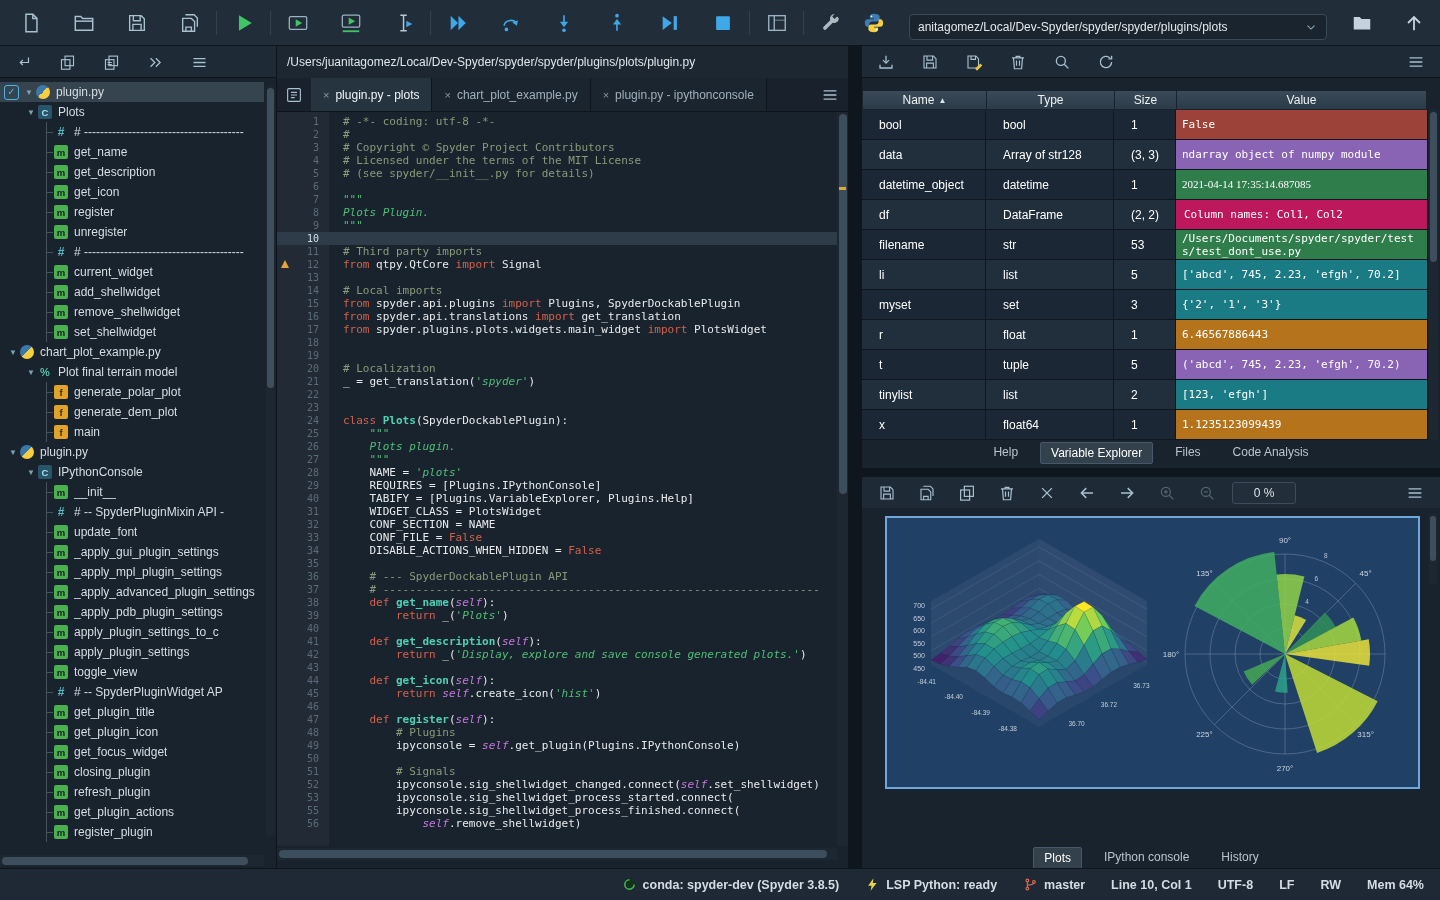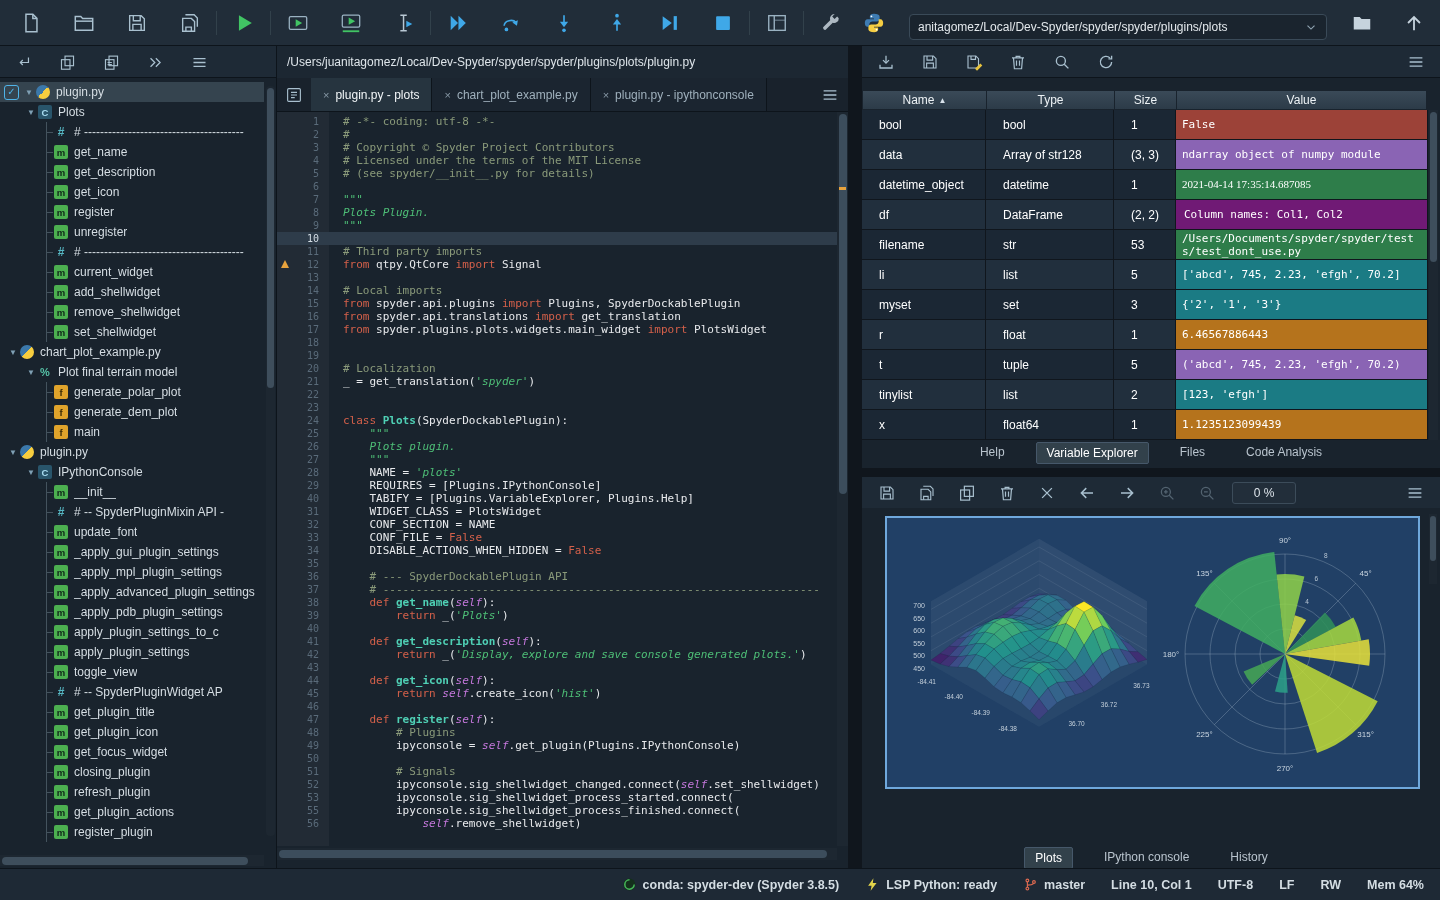--- a/index.html
+++ b/index.html
@@ -87,21 +87,21 @@
 .vh{display:flex;align-items:center;justify-content:center;font-size:12px;color:#EDF2F5;border-right:1px solid #19232D}
 .sort{margin-left:4px;font-size:8px;color:#D9E2EA}
 .vrow{display:grid;grid-template-columns:124px 128px 62px 1fr;height:30px}
 .vc{font-size:12px;color:#ffffff;padding-left:17px;display:flex;align-items:center;border-right:1px solid #10161D;border-bottom:1px solid #10161D;overflow:hidden}
 .vrow.even .vc{background:#1B2734}
 .vrow.odd .vc{background:#212F3D}
 .vc.vval{font-family:"DejaVu Sans Mono",monospace;font-size:11px;line-height:13px;color:#FFFFFF;padding:2px 6px;word-break:break-all}
 .vrow.even .vc.vval,.vrow.odd .vc.vval{background:none}
 #ve-vscroll{position:absolute;left:567px;top:32px;width:9px;height:330px;background:#1D2731}
 #ve-vthumb{position:absolute;left:1px;top:2px;width:7px;height:150px;background:#3E4E5C;border-radius:4px}
-.panetabs{position:absolute;left:0;right:0;display:flex;justify-content:center;gap:21px;font-size:12px}
+.panetabs{position:absolute;left:0;right:0;display:flex;justify-content:center;gap:12px;font-size:12px}
 #ve-tabs{top:364px}
 .ptab{padding:3px 10px;color:#B9C4CE}
 .ptab.act{background:#32414B;border:1px solid #46586A;color:#FFFFFF;border-radius:2px}
 #right-split{position:absolute;left:0;right:0;top:390px;height:9px;background:#10161D}
 #plots-toolbar{position:absolute;left:0;right:0;top:399px;height:31px;display:flex;align-items:center;gap:10px;padding:0 10px;background:#1E2A36}
 #plots-toolbar .ibtn{width:30px;height:26px}
 #plots-toolbar .ibtn svg{width:18px;height:18px}
 #plots-toolbar [data-name="zoom-in-icon"],#plots-toolbar [data-name="zoom-out-icon"]{opacity:.38}
 #zoombox{width:64px;height:22px;background:#222E3A;border:1px solid #3C4C5A;border-radius:3px;font-size:12px;color:#DDE4EA;display:flex;align-items:center;justify-content:center}
 #plots-toolbar .spacer{flex:1}
@@ -829,21 +829,21 @@
           <div class="vrow even" data-name="variable-row">
             <div class="vc" data-name="cell-name">datetime_object</div>
             <div class="vc" data-name="cell-type">datetime</div>
             <div class="vc" data-name="cell-size">1</div>
             <div class="vc vval" data-name="cell-value" style="background: rgb(46, 125, 74); font-family: Liberation Serif, serif;">2021-04-14 17:35:14.687085</div>
           </div>
           <div class="vrow odd" data-name="variable-row">
             <div class="vc" data-name="cell-name">df</div>
             <div class="vc" data-name="cell-type">DataFrame</div>
             <div class="vc" data-name="cell-size">(2, 2)</div>
-            <div class="vc vval" data-name="cell-value" style="background: #701a75; padding-left: 8px;">Column names: Col1, Col2</div>
+            <div class="vc vval" data-name="cell-value" style="background: #be185d; padding-left: 8px;">Column names: Col1, Col2</div>
           </div>
           <div class="vrow even" data-name="variable-row">
             <div class="vc" data-name="cell-name">filename</div>
             <div class="vc" data-name="cell-type">str</div>
             <div class="vc" data-name="cell-size">53</div>
             <div class="vc vval" data-name="cell-value" style="background: rgb(46, 125, 74);">/Users/Documents/spyder/spyder/tests/test_dont_use.py</div>
           </div>
           <div class="vrow odd" data-name="variable-row">
             <div class="vc" data-name="cell-name">li</div>
             <div class="vc" data-name="cell-type">list</div>

